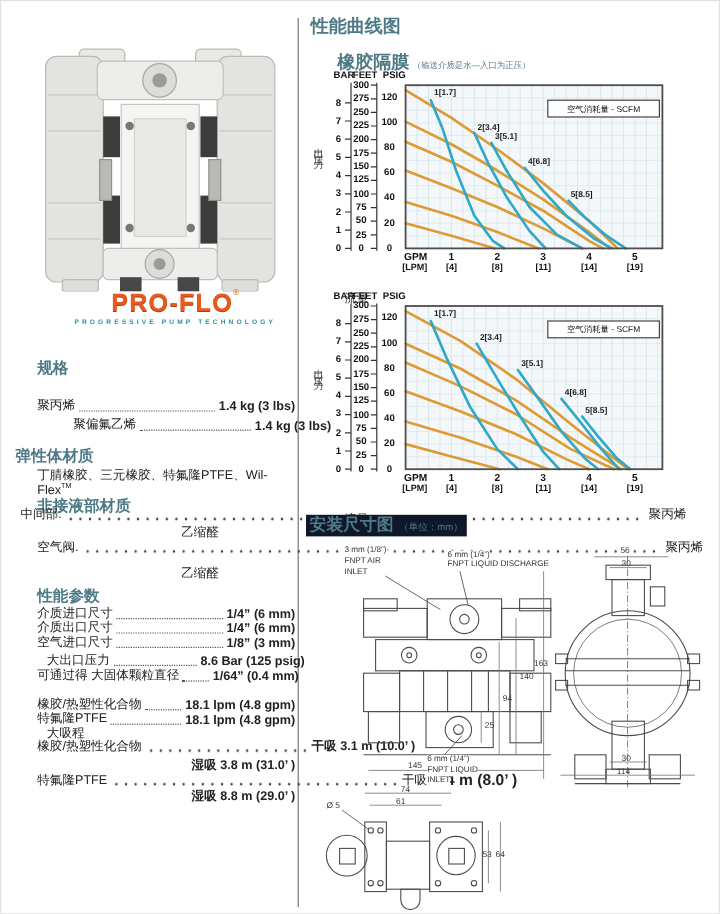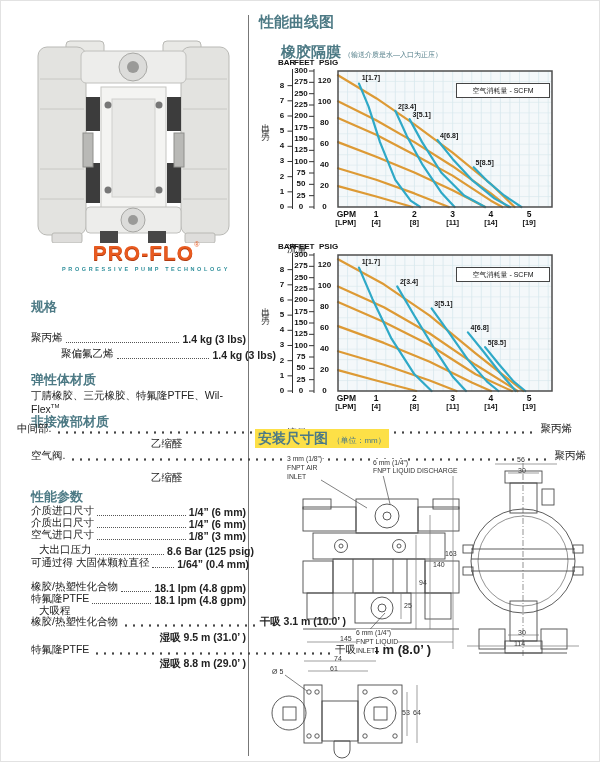--- a/index.html
+++ b/index.html
@@ -34,21 +34,21 @@
   .cylab{position:absolute;writing-mode:vertical-rl;font-size:8.5px;color:#444;letter-spacing:3px;}
   .cleg{position:absolute;border:1px solid #444;background:rgba(255,255,255,.95);font-size:7px;
         display:flex;align-items:center;justify-content:center;color:#111;}
   .xt{position:absolute;font-size:8.5px;font-weight:bold;color:#111;text-align:center;line-height:8px;}
   .xt2{position:absolute;font-size:7.5px;font-weight:bold;color:#111;text-align:center;line-height:8px;}
   .xflow{position:absolute;font-size:10px;color:#333;margin-top:28px;}
   
   .dim{position:absolute;font-size:7px;color:#333;background:#fff;padding:0 1px;line-height:8px;}
   .plabel{position:absolute;font-size:6.8px;color:#333;background:#fff;line-height:1.3;white-space:nowrap;}
   .wide-note{position:absolute;font-size:10.5px;color:#222;}
-  .bg-white{background:#fde047;padding:0 3px;}
+  .bg-white{background:#0f172a;padding:0 3px;}
 </style>
 </head>
 <body>
 
 <div id="page">
 
 
   <div class="divider"></div>
 
   <svg class="abs" style="left:25px;top:36px;" width="215" height="206" viewBox="0 0 215 206">
@@ -99,21 +99,21 @@
     <span>聚丙烯</span>
     <span class="lead"></span>
     <span class="val">1.4 kg (3 lbs)</span>
   </div>
   <div class="abs row txt" style="left:30px;top:346px;width:215px;margin-left:30px;">
     <span>聚偏氟乙烯</span>
     <span class="lead"></span>
     <span class="val">1.4 kg (3 lbs)</span>
   </div>
 
-  <div class="abs h-teal" style="left:30px;top:370px;">弹性体材质</div>
+  <div class="abs h-teal" style="left:12px;top:370px;">弹性体材质</div>
   <div class="abs txt" style="left:30px;top:388px;width:218px;">
     <span>丁腈橡胶、三元橡胶、特氟隆PTFE、Wil-Flex</span><span style="font-size:6px;vertical-align:top;">TM</span>
   </div>
 
   <div class="abs h-teal" style="left:30px;top:412px;">非接液部材质</div>
 
   <div class="abs row txt" style="left:16px;top:421px;width:555px;">
     <span>中间部.</span>
     <span class="lead2"></span>
     <span>聚丙烯</span>
@@ -166,21 +166,21 @@
   </div>
   <div class="abs row txt indent" style="left:30px;top:603px;width:215px;">
     <span>大吸程</span>
   </div>
 
   <div class="abs row txt" style="left:30px;top:614px;width:315px;">
     <span>橡胶/热塑性化合物</span>
     <span class="lead2"></span>
     <span class="val">干吸  3.1 m (10.0’ )</span>
   </div>
-  <div class="abs txt val" style="left:30px;top:630px;width:215px;text-align:right;">湿吸  9.5 m (31.0’ )</div>
+  <div class="abs txt val" style="left:30px;top:630px;width:215px;text-align:right;">湿吸  3.8 m (31.0’ )</div>
 
   <div class="abs row txt" style="left:30px;top:641px;width:400px;">
     <span>特氟隆PTFE</span>
     <span class="lead2"></span>
     <span>干吸</span>
     <span class="val" style="font-size:13px;margin-left:5px;">2.4 m (8.0’ )</span>
   </div>
   <div class="abs txt val" style="left:30px;top:656px;width:215px;text-align:right;">湿吸  8.8 m (29.0’ )</div>
 
   <div class="abs h-teal-lg" style="left:258px;top:12px;">性能曲线图</div>

